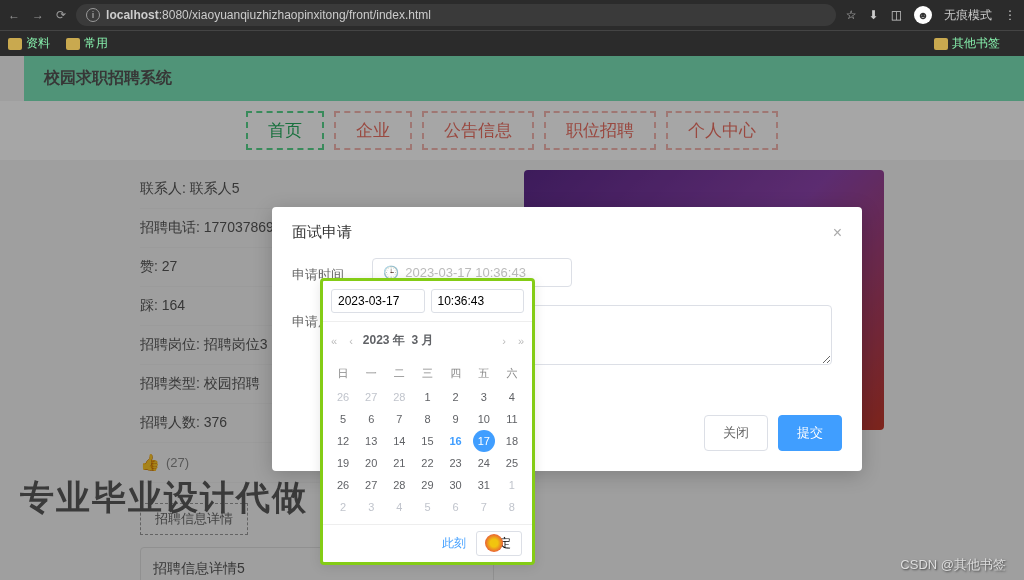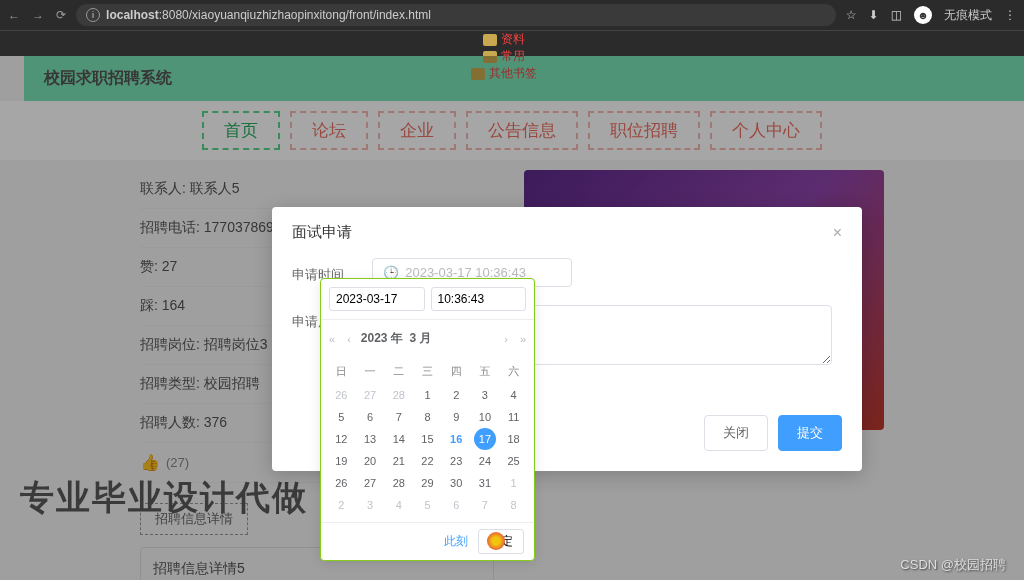--- a/index.html
+++ b/index.html
@@ -6,21 +6,21 @@
 body { background: #f5f5f5; width: 1024px; height: 580px; overflow: hidden; position: relative; }
 
 
 .browser-bar { background: #2b2b2b; height: 30px; display: flex; align-items: center; padding: 0 8px; color: #ccc; font-size: 12px; }
 .browser-bar .nav-icons { display: flex; gap: 12px; margin-right: 10px; }
 .browser-bar .nav-icons span { color: #999; cursor: pointer; }
 .browser-bar .url-box { flex: 1; background: #3a3a3a; border-radius: 14px; padding: 4px 10px; display: flex; align-items: center; gap: 6px; }
 .browser-bar .url-box .info-icon { width: 14px; height: 14px; border: 1px solid #999; border-radius: 50%; display: inline-flex; align-items: center; justify-content: center; font-size: 9px; }
 .browser-bar .right-icons { display: flex; gap: 12px; margin-left: 10px; align-items: center; }
 .browser-bar .avatar { width: 18px; height: 18px; background: #fff; border-radius: 50%; display: inline-flex; align-items: center; justify-content: center; color: #333; font-size: 11px; }
-.bookmarks-bar { background: #2b2b2b; height: 26px; display: flex; align-items: center; padding: 0 8px; color: #ef4444; font-size: 12px; border-top: 1px solid #444; flex-direction: column; }
+.bookmarks-bar { background: #2b2b2b; height: 26px; display: flex; align-items: center; padding: 0 8px; color: #86efac; font-size: 12px; border-top: 1px solid #444; }
 .bookmarks-bar .bm { display: flex; align-items: center; gap: 4px; margin-right: 16px; cursor: pointer; }
 .bookmarks-bar .folder { width: 14px; height: 12px; background: #c9a94f; border-radius: 2px; }
 .bookmarks-bar .spacer { flex: 1; }
 
 
 .page-header { background: #7ce4b8; padding: 12px 20px; color: #555; font-size: 16px; font-weight: bold; margin-left: 24px; }
 
 
 .nav-row { background: #fff; padding: 10px 0; display: flex; justify-content: center; gap: 10px; }
 .nav-item { border: 2px dashed #f5b7b1; color: #ec7063; padding: 6px 20px; font-size: 17px; cursor: pointer; }
@@ -52,21 +52,21 @@
 .dialog-body { padding: 0 20px 20px; }
 .form-row { display: flex; align-items: flex-start; margin-bottom: 18px; }
 .form-label { width: 80px; font-size: 13px; color: #666; padding-top: 8px; }
 .form-input { border: 1px solid #dcdfe6; border-radius: 4px; padding: 6px 10px; font-size: 13px; color: #bbb; display: flex; align-items: center; gap: 6px; width: 200px; }
 .form-textarea { border: 1px solid #dcdfe6; border-radius: 4px; width: 460px; height: 60px; resize: both; }
 .dialog-footer { padding: 12px 20px 20px; display: flex; justify-content: flex-end; gap: 10px; }
 .btn { padding: 8px 18px; border-radius: 4px; font-size: 13px; cursor: pointer; border: 1px solid #dcdfe6; background: #fff; color: #666; }
 .btn-primary { background: #409eff; color: #fff; border-color: #409eff; }
 
 
-.datepicker { position: absolute; left: 320px; top: 278px; width: 215px; background: #fff; border: 1px solid #84cc16; border-radius: 4px; box-shadow: 0 2px 12px rgba(0,0,0,0.1); z-index: 50; font-size: 12px; }
+.datepicker { position: absolute; left: 320px; top: 278px; width: 215px; background: #fff; border: 3px solid #84cc16; border-radius: 4px; box-shadow: 0 2px 12px rgba(0,0,0,0.1); z-index: 50; font-size: 12px; }
 .dp-inputs { display: flex; gap: 6px; padding: 8px; border-bottom: 1px solid #eee; }
 .dp-inputs input { flex: 1; border: 1px solid #dcdfe6; border-radius: 3px; padding: 4px 6px; font-size: 12px; width: 50%; }
 .dp-header { display: flex; align-items: center; justify-content: center; gap: 8px; padding: 10px 6px; color: #606266; }
 .dp-header .arrow { color: #bbb; cursor: pointer; font-size: 11px; padding: 0 2px; }
 .dp-header .title { font-weight: bold; flex: 1; text-align: left; }
 .dp-grid { display: grid; grid-template-columns: repeat(7, 1fr); text-align: center; padding: 2px 6px 6px; }
 .dp-grid div { padding: 5px 0; color: #606266; cursor: pointer; font-size: 11px; }
 .dp-grid .dow { color: #888; font-weight: normal; cursor: default; }
 .dp-grid .other { color: #c0c4cc; }
 .dp-grid .today { color: #409eff; font-weight: bold; }
@@ -111,21 +111,20 @@
   <div class="bm">
       <div class="folder"></div>
       <span>其他书签</span>
     </div>
 </div>
 
 <div class="page-header">校园求职招聘系统</div>
 
 <div class="nav-row">
   <div class="nav-item active">首页</div>
-  <div class="nav-item">论坛</div>
   <div class="nav-item">企业</div>
   <div class="nav-item">公告信息</div>
   <div class="nav-item">职位招聘</div>
   <div class="nav-item">个人中心</div>
 </div>
 
 <div class="content-wrap">
   <div class="info-col">
     <div class="info-row"><span>联系人:</span> <span>联系人5</span></div>
     <div class="info-row"><span>招聘电话:</span> <span>17703786905</span></div>
@@ -241,13 +240,13 @@
   <div class="dp-footer">
     <span class="now">此刻</span>
     <span class="ok-btn">
       <span>确定</span>
       <span class="cursor-dot"></span>
     </span>
   </div>
 </div>
 
 <div class="watermark-big">专业毕业设计代做</div>
-<div class="watermark-small">CSDN @校园招聘</div>
+<div class="watermark-small">CSDN @其他书签</div>
 
 </body></html>

